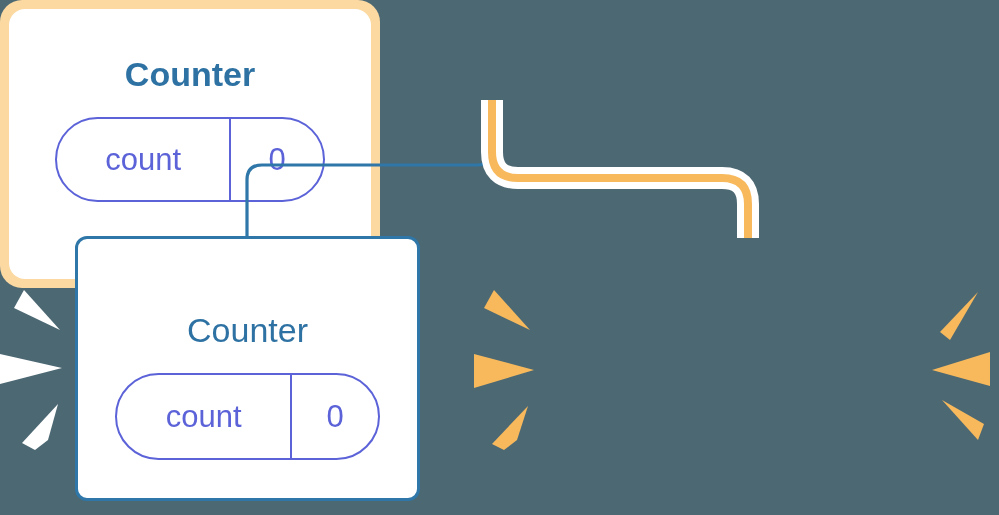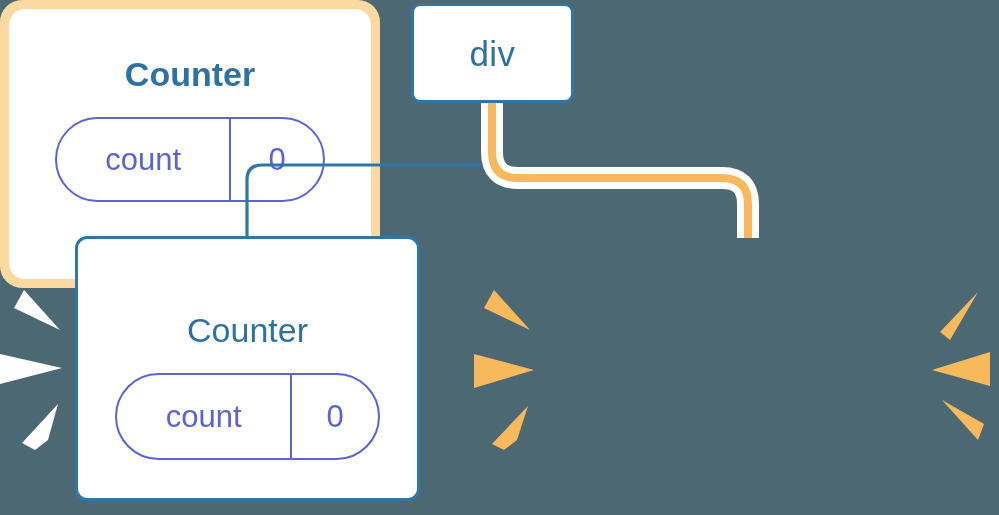--- a/index.html
+++ b/index.html
@@ -162,23 +162,20 @@
     <polygon points="72,90 12,74 12,108" fill="#f7b95c"></polygon>
     <polygon points="66,126 30,164 42,170 55,160" fill="#f7b95c"></polygon>
   </svg>
 
   <svg class="ray-group" style="left:930px; top:280px;" width="69" height="170" viewBox="0 0 69 170" xmlns="http://www.w3.org/2000/svg">
     <polygon points="48,12 10,52 20,60" fill="#f7b95c"></polygon>
     <polygon points="60,72 2,90 60,106" fill="#f7b95c"></polygon>
     <polygon points="12,120 48,160 54,144" fill="#f7b95c"></polygon>
   </svg>
 
-  <div class="node" id="node-div">
-    <div class="node-title">div</div>
-  </div>
 
   <div class="node" id="node-counter-left">
     <div class="node-title">Counter</div>
     <div class="pill">
       <div class="pill-key">count</div>
       <div class="pill-val">0</div>
     </div>
   </div>
 
   <div id="node-counter-right">

